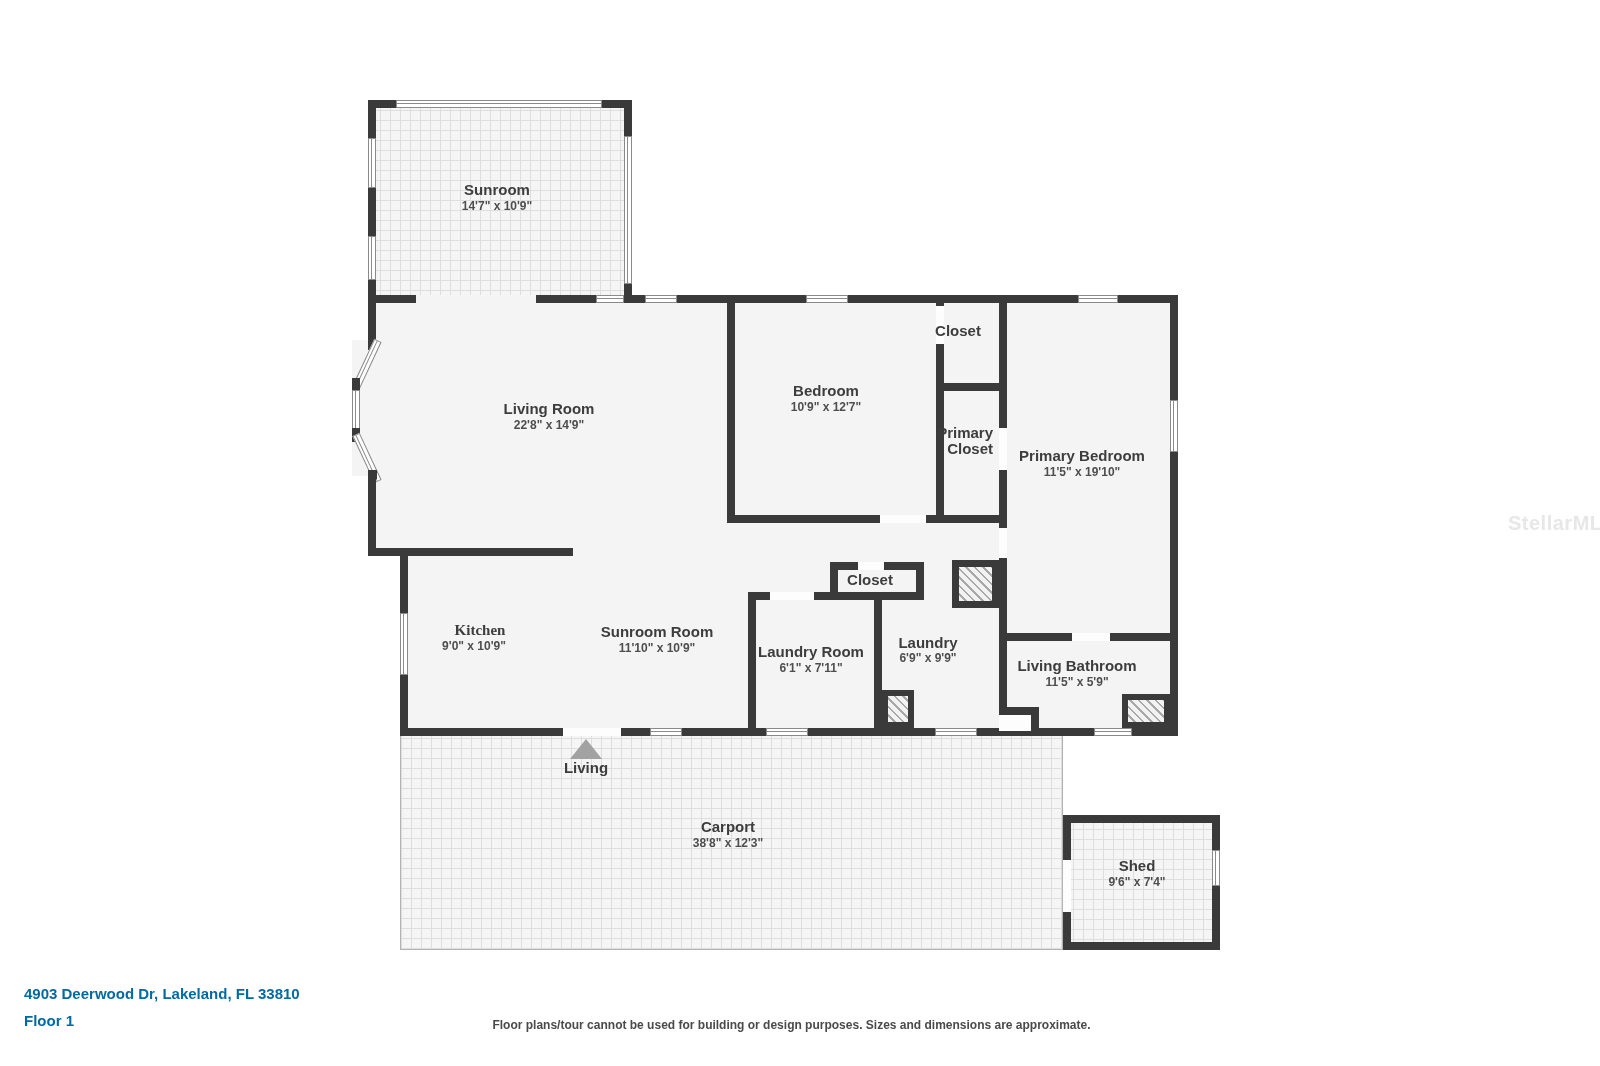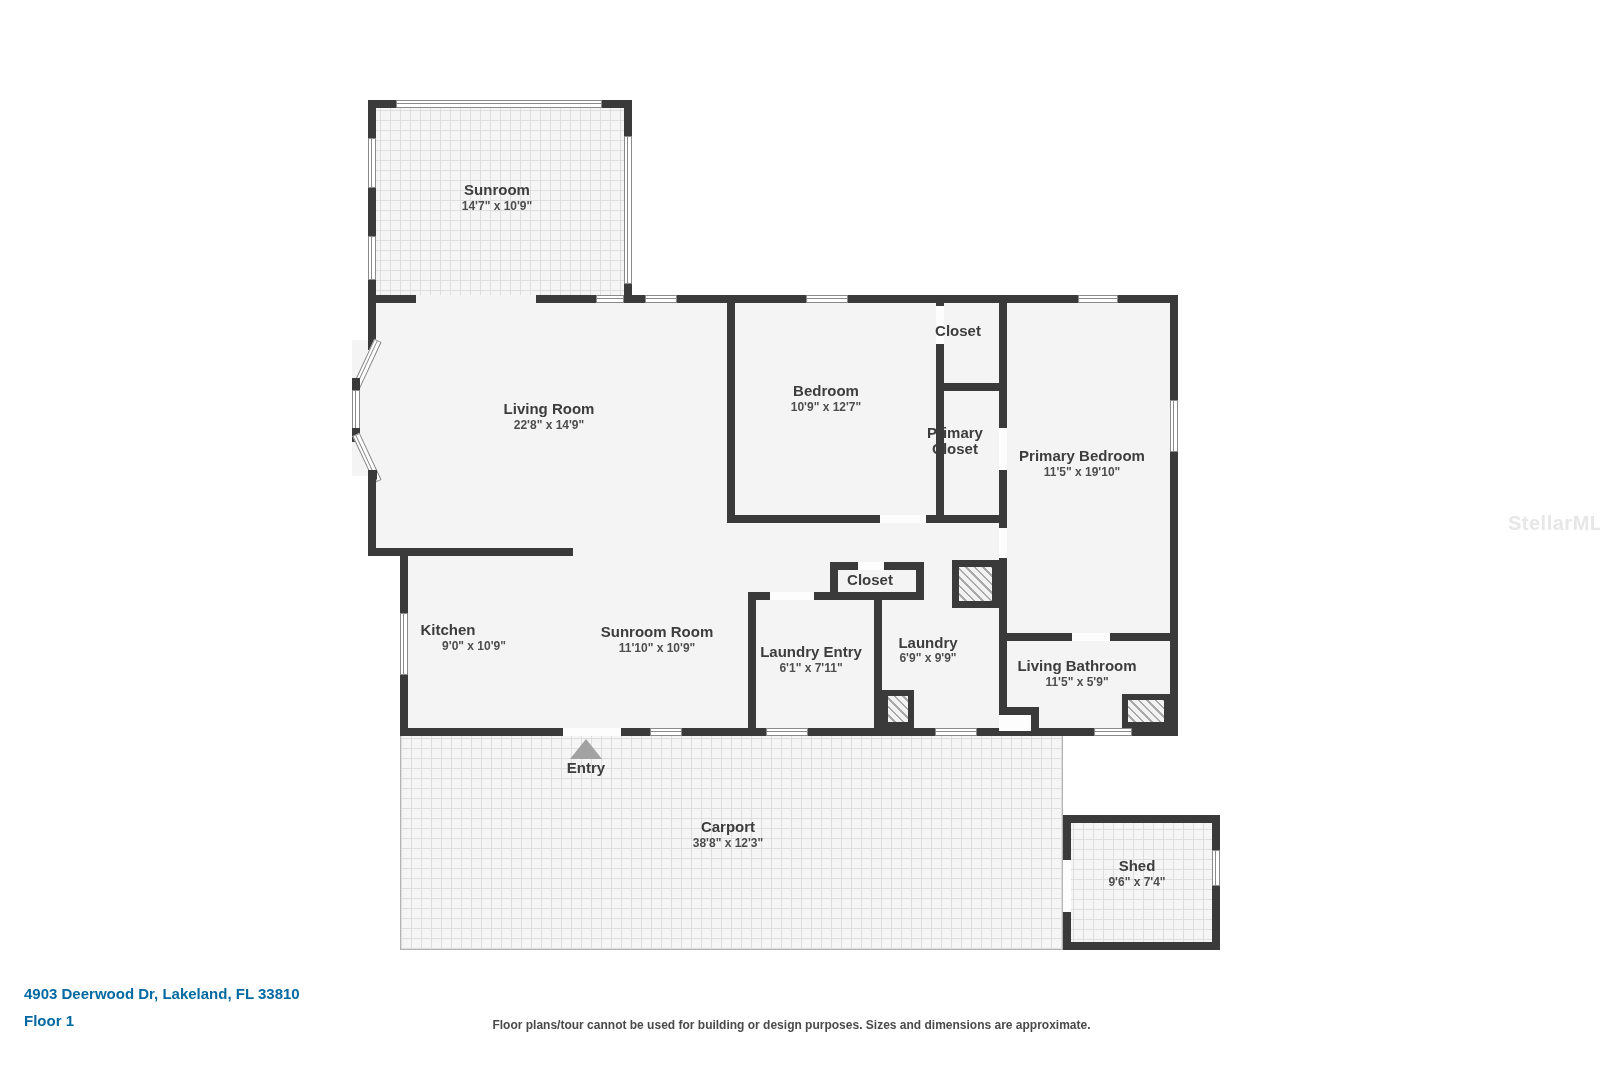--- a/index.html
+++ b/index.html
@@ -22,21 +22,21 @@
   .win-h::before{content:"";position:absolute;left:0;right:0;top:2px;border-top:1px solid #8a8a8a;}
   .win-v::before{content:"";position:absolute;top:0;bottom:0;left:2px;border-left:1px solid #8a8a8a;}
   .hatch{
     position:absolute;box-sizing:border-box;border:6px solid #3a3a3a;
     background:repeating-linear-gradient(45deg,#f2f2f2 0 4px,#a8a8a8 4px 6px);
   }
   .lbl{
     position:absolute;transform:translate(-50%,-50%);text-align:center;
     color:#3d3d3d;font-weight:700;font-size:15px;line-height:1.08;white-space:nowrap;
   }
-  .lbl.wrap{white-space:normal;width:76px;}
+  .lbl.wrap{white-space:normal;width:76px;text-align:right;}
   .dims{
     position:absolute;transform:translate(-50%,-50%);text-align:center;
     color:#4e4e4e;font-weight:700;font-size:12px;white-space:nowrap;
   }
   .tri{
     position:absolute;width:0;height:0;
     border-left:16px solid transparent;border-right:16px solid transparent;
     border-bottom:20px solid #a2a2a2;
   }
   .addr{position:absolute;font-size:15px;font-weight:700;color:#0369a1;}
@@ -144,38 +144,38 @@
   <div class="lbl" style="left:826px;top:391px;">Bedroom</div>
   <div class="dims" style="left:826px;top:407px;">10'9" x 12'7"</div>
 
   <div class="lbl" style="left:958px;top:331px;">Closet</div>
 
   <div class="lbl wrap" style="left:955px;top:441px;">Primary Closet</div>
 
   <div class="lbl" style="left:1082px;top:456px;">Primary Bedroom</div>
   <div class="dims" style="left:1082px;top:472px;">11'5" x 19'10"</div>
 
-  <div class="lbl" style="left:448px;top:630px;">Kitchen</div>
+  <div class="lbl" style="left:480px;top:630px;font-family:Liberation Serif, serif;">Kitchen</div>
   <div class="dims" style="left:474px;top:646px;">9'0" x 10'9"</div>
 
   <div class="lbl" style="left:657px;top:632px;">Sunroom Room</div>
   <div class="dims" style="left:657px;top:648px;">11'10" x 10'9"</div>
 
-  <div class="lbl" style="left:811px;top:652px;">Laundry Entry</div>
+  <div class="lbl" style="left:811px;top:652px;">Laundry Room</div>
   <div class="dims" style="left:811px;top:668px;">6'1" x 7'11"</div>
 
   <div class="lbl" style="left:870px;top:580px;">Closet</div>
 
   <div class="lbl" style="left:928px;top:643px;">Laundry</div>
   <div class="dims" style="left:928px;top:658px;">6'9" x 9'9"</div>
 
   <div class="lbl" style="left:1077px;top:666px;">Living Bathroom</div>
   <div class="dims" style="left:1077px;top:682px;">11'5" x 5'9"</div>
 
-  <div class="lbl" style="left:586px;top:768px;">Entry</div>
+  <div class="lbl" style="left:586px;top:768px;">Living</div>
 
   <div class="lbl" style="left:728px;top:827px;">Carport</div>
   <div class="dims" style="left:728px;top:843px;">38'8" x 12'3"</div>
 
   <div class="lbl" style="left:1137px;top:866px;">Shed</div>
   <div class="dims" style="left:1137px;top:882px;">9'6" x 7'4"</div>
 
   <div class="addr" style="left:24px;top:985px;">4903 Deerwood Dr, Lakeland, FL 33810</div>
   <div class="addr" style="left:24px;top:1012px;">Floor 1</div>
   <div class="disc" style="left:782px;top:1018px;padding-left:19px;">Floor plans/tour cannot be used for building or design purposes. Sizes and dimensions are approximate.</div>

